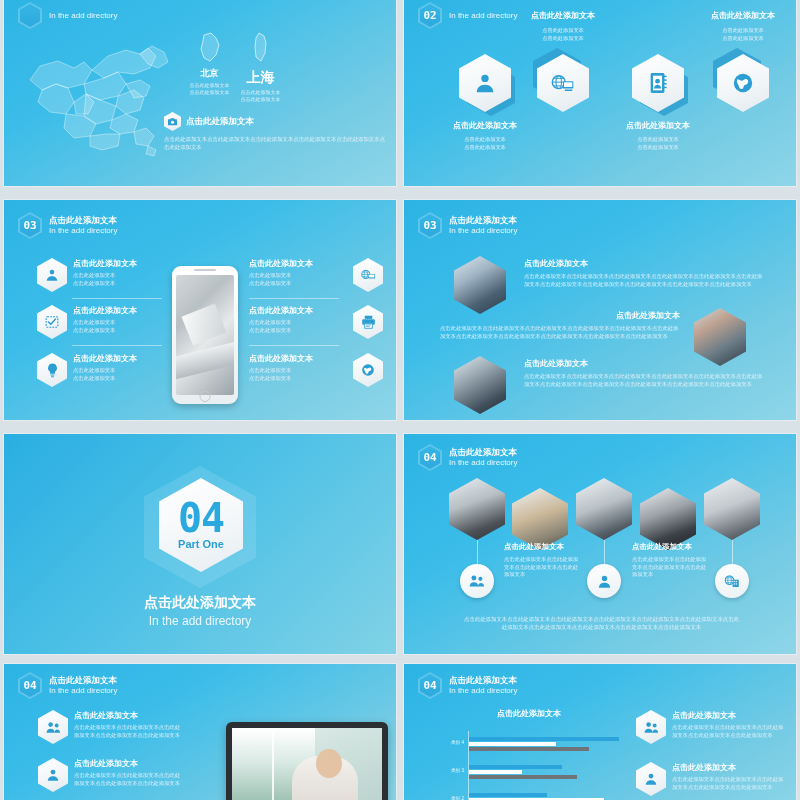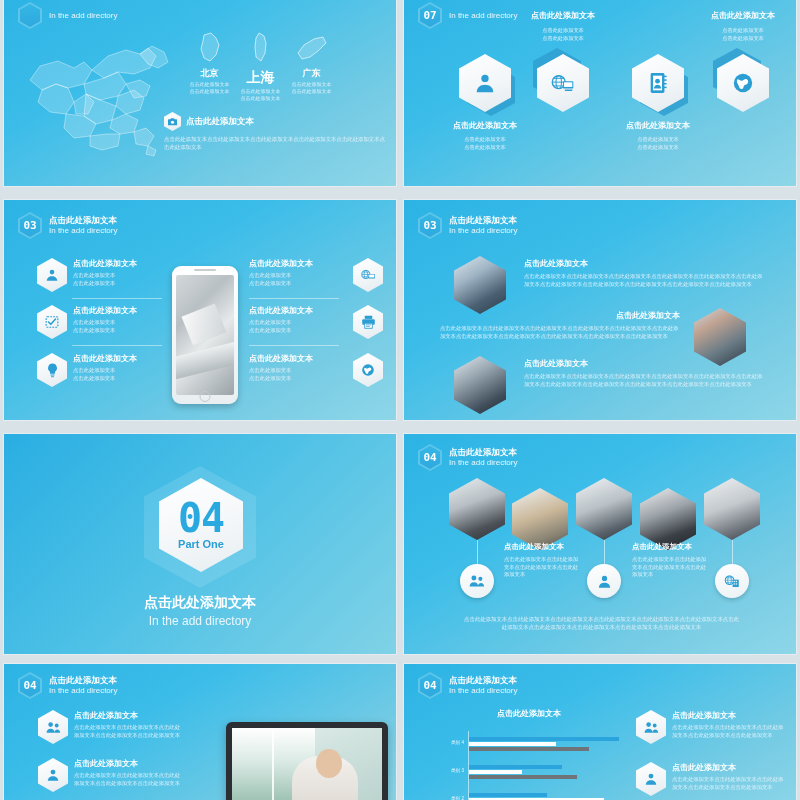--- a/index.html
+++ b/index.html
@@ -161,63 +161,55 @@
           <path d="M90,92 L104,86 L116,92 L112,104 L98,106 L88,100 Z"></path>
           <path d="M68,108 L84,106 L98,106 L96,118 L80,122 L68,118 Z"></path>
           <path d="M112,104 L124,100 L132,108 L126,118 L114,116 Z"></path>
           <path d="M126,118 L134,122 L132,128 L124,126 Z"></path>
           <path d="M104,56 L118,52 L128,58 L124,68 L112,70 Z"></path>
           <path d="M52,74 L64,66 L72,74 L66,86 L54,86 Z"></path>
         </g>
       </svg>
     </div>
 
-    <div style="position:absolute;left:180px;top:45px;width:205px;display:flex;font-family:Liberation Mono, monospace;">
+    <div style="position:absolute;left:180px;top:45px;width:205px;display:flex;">
       <div class="prov-col" style="width:51px;text-align:center;">
         <svg width="26" height="34" viewBox="0 0 26 34" style="display:block;margin:0 auto;">
           <path d="M7,4 L14,2 L19,7 L22,14 L19,24 L13,30 L7,27 L4,18 L6,10 Z" fill="rgba(255,255,255,0.18)" stroke="rgba(255,255,255,0.7)" stroke-width="0.9"></path>
         </svg>
         <div class="t-cn" style="font-size:9px;margin-top:2px;">北京</div>
         <div class="body-sm" style="font-size:5px;margin-top:2px;">点击此处添加文本</div>
         <div class="body-sm" style="font-size:5px;">点击此处添加文本</div>
       </div>
       <div class="prov-col" style="width:51px;text-align:center;">
         <svg width="26" height="34" viewBox="0 0 26 34" style="display:block;margin:0 auto;">
           <path d="M11,2 L16,5 L18,12 L17,22 L13,30 L8,26 L7,16 L8,7 Z" fill="rgba(255,255,255,0.18)" stroke="rgba(255,255,255,0.7)" stroke-width="0.9"></path>
         </svg>
         <div class="t-cn" style="font-size:14px;margin-top:4px;">上海</div>
-        <div class="body-sm" style="font-size:5px;margin-top:2px;">点击此处添加文本</div>
-        <div class="body-sm" style="font-size:5px;">点击此处添加文本</div>
-      </div>
-      <div class="prov-col" style="width:51px;text-align:center;">
-        <svg width="32" height="34" viewBox="0 0 32 34" style="display:block;margin:0 auto;">
-          <path d="M2,22 L8,14 L18,8 L27,6 L30,12 L22,20 L14,26 L6,28 Z" fill="rgba(255,255,255,0.18)" stroke="rgba(255,255,255,0.7)" stroke-width="0.9"></path>
-        </svg>
-        <div class="t-cn" style="font-size:9px;margin-top:2px;">广东</div>
         <div class="body-sm" style="font-size:5px;margin-top:2px;">点击此处添加文本</div>
         <div class="body-sm" style="font-size:5px;">点击此处添加文本</div>
       </div>
     </div>
 
     <div style="position:absolute;left:160px;top:126px;display:flex;align-items:center;gap:5px;">
       <div class="hex" style="width:17px;height:19px;">
         <svg width="9" height="8" viewBox="0 0 18 15" class="ic">
           <path fill="currentColor" d="M6 0h6l1.4 2H17a1 1 0 011 1v10a1 1 0 01-1 1H1a1 1 0 01-1-1V3a1 1 0 011-1h3.6z"></path>
           <circle cx="9" cy="8" r="3.2" fill="#fff"></circle>
         </svg>
       </div>
       <div class="t-cn" style="font-size:8.5px;">点击此处添加文本</div>
     </div>
     <div class="body-sm" style="position:absolute;left:160px;top:150px;width:225px;font-size:5.4px;text-align:left;">点击此处添加文本点击此处添加文本点击此处添加文本点击此处添加文本点击此处添加文本点击此处添加文本</div>
   </div>
 
   <div class="slide" style="left:404px;top:-14px;width:392px;height:200px;">
     <div class="hdr" style="left:14px;top:16px;">
       <div class="hexbadge">
-          <span>07</span>
+          <span>02</span>
         </div>
       <div class="hdr-txt">
         <div class="hdr-en">In the add directory</div>
       </div>
     </div>
 
     <div style="position:absolute;left:32px;top:68px;width:98px;text-align:center;">
       <div style="position:relative;width:52px;height:58px;margin:0 auto;">
         <div class="hexshadow" style="left:8px;top:10px;width:48px;height:52px;"></div>
         <div class="hex" style="position:absolute;left:0;top:0;width:52px;height:58px;">

